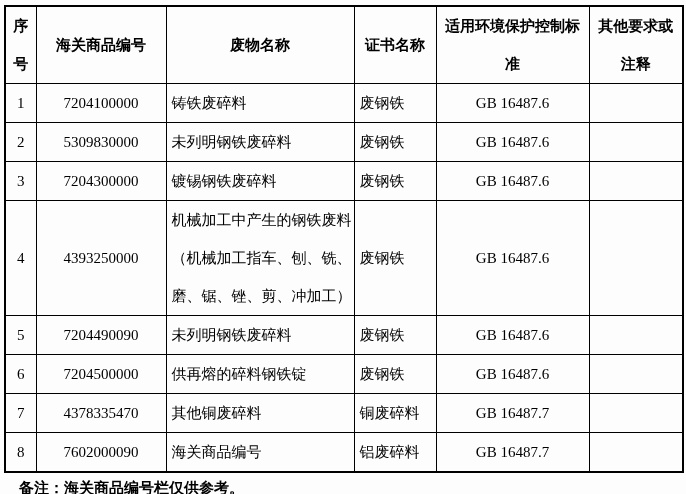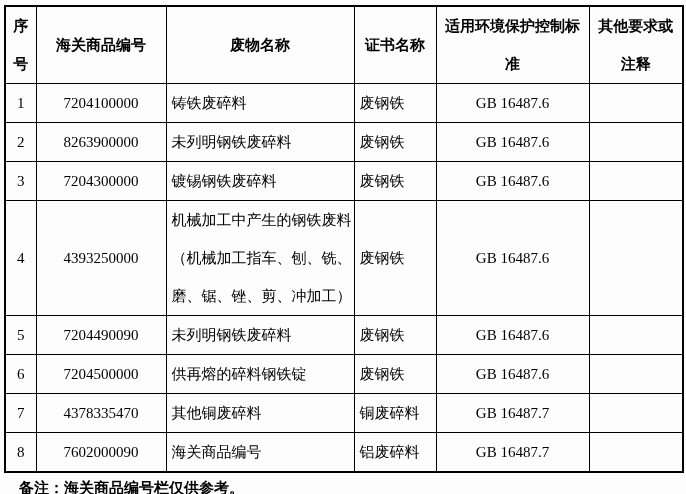--- a/index.html
+++ b/index.html
@@ -85,21 +85,21 @@
       <tr>
         <td class="c-index">1</td>
         <td class="c-code">7204100000</td>
         <td class="c-waste">铸铁废碎料</td>
         <td class="c-cert">废钢铁</td>
         <td class="c-std">GB 16487.6</td>
         <td class="c-notes"></td>
       </tr>
       <tr>
         <td class="c-index">2</td>
-        <td class="c-code">8263900000</td>
+        <td class="c-code">5309830000</td>
         <td class="c-waste">未列明钢铁废碎料</td>
         <td class="c-cert">废钢铁</td>
         <td class="c-std">GB 16487.6</td>
         <td class="c-notes"></td>
       </tr>
       <tr>
         <td class="c-index">3</td>
         <td class="c-code">7204300000</td>
         <td class="c-waste">镀锡钢铁废碎料</td>
         <td class="c-cert">废钢铁</td>

